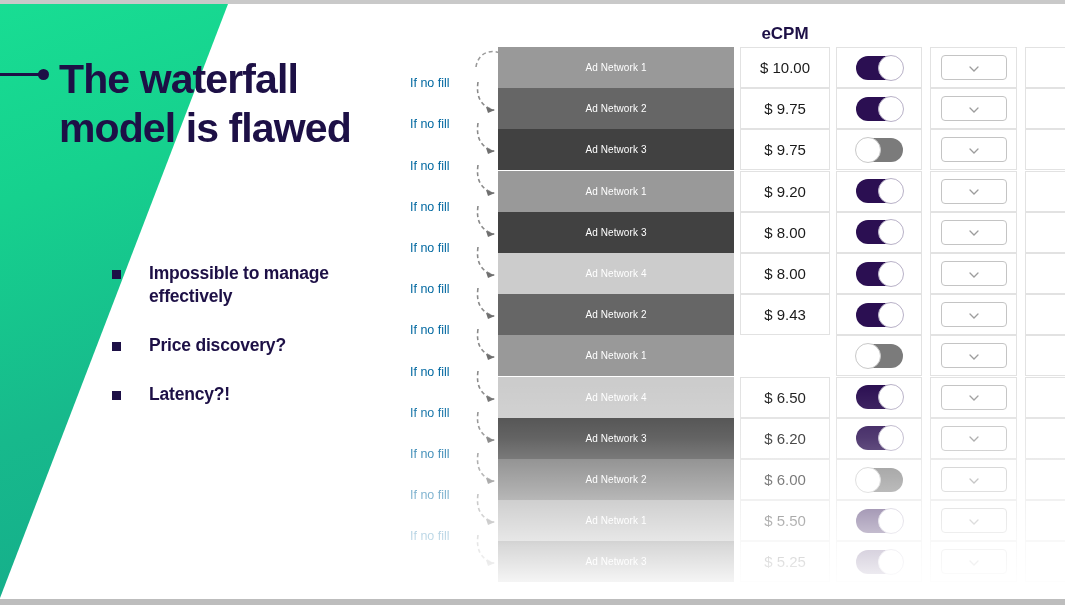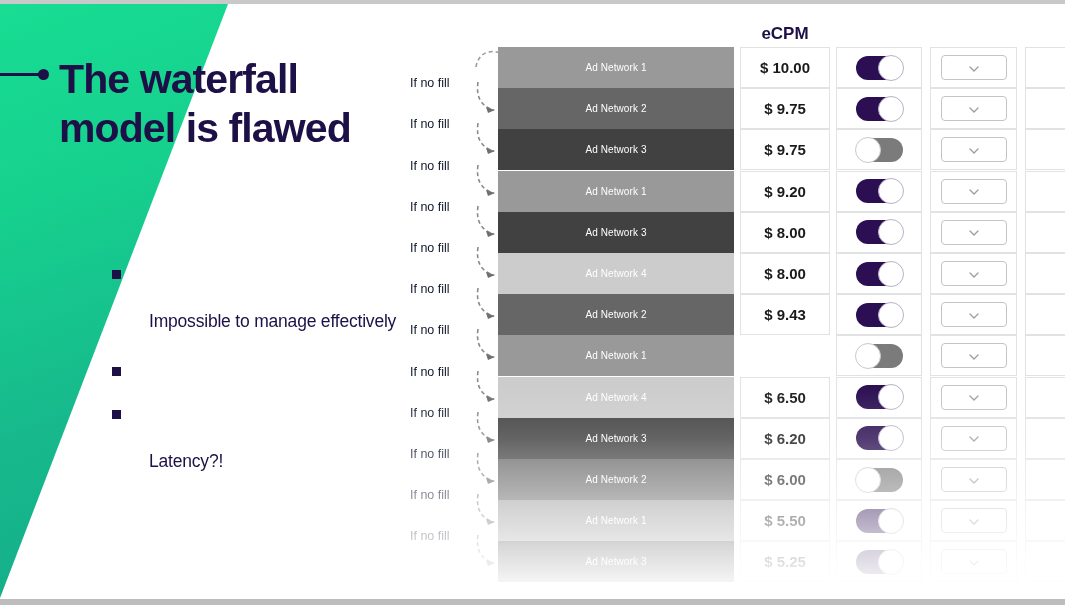--- a/index.html
+++ b/index.html
@@ -104,24 +104,23 @@
     width: 9px;
     height: 9px;
     background: #1d1046;
     margin-top: 8px;
     margin-right: 28px;
     flex: 0 0 auto;
   }
   .bullet-text {
     font-size: 17.5px;
     line-height: 23px;
-    font-weight: normal;
+    font-weight: bold;
     color: #1d1046;
     letter-spacing: -0.2px;
-    margin-top: 48px;
   }
 
   
   .ecpm-header {
     position: absolute;
     left: 740px;
     top: 20px;
     width: 90px;
     text-align: center;
     font-size: 17px;
@@ -144,21 +143,21 @@
     left: 0;
     width: 665px;
     height: 41px;
   }
 
   .nofill-label {
     position: absolute;
     left: 10px;
     top: 31px;
     font-size: 12.5px;
-    color: #0f172a;
+    color: #0369a1;
     white-space: nowrap;
     text-align: right;
   }
 
   .arrow-svg {
     position: absolute;
     left: 74px;
     top: 12px;
     width: 48px;
     height: 48px;
@@ -182,21 +181,20 @@
   .cell {
     position: absolute;
     top: 0;
     height: 41px;
     background: #ffffff;
     border: 1px solid #e2e2e2;
     box-sizing: border-box;
     display: flex;
     align-items: center;
     justify-content: center;
-    font-weight: bold;
   }
   .cell-price { left: 340px; width: 90px; font-size: 15px; color: #1a1a1a; }
   .cell-toggle { left: 436px; width: 86px; }
   .cell-select { left: 530px; width: 87px; }
   .cell-extra  { left: 625px; width: 90px; border-left: 1px solid #e2e2e2; border-right: none; }
 
   
   .toggle {
     position: relative;
     width: 47px;
@@ -269,20 +267,21 @@
       <span>model is flawed</span>
     </div>
 
     <div class="bullets" id="bullet-list">
         <div class="bullet-row">
           <span class="bullet-marker"></span>
           <span class="bullet-text">Impossible to manage effectively</span>
         </div>
         <div class="bullet-row">
           <span class="bullet-marker"></span>
+          <span class="bullet-text">Price discovery?</span>
         </div>
         <div class="bullet-row">
           <span class="bullet-marker"></span>
           <span class="bullet-text">Latency?!</span>
         </div>
       </div>
 
     <div class="ecpm-header">eCPM</div>
 
     <div class="table-area" id="waterfall-table">

